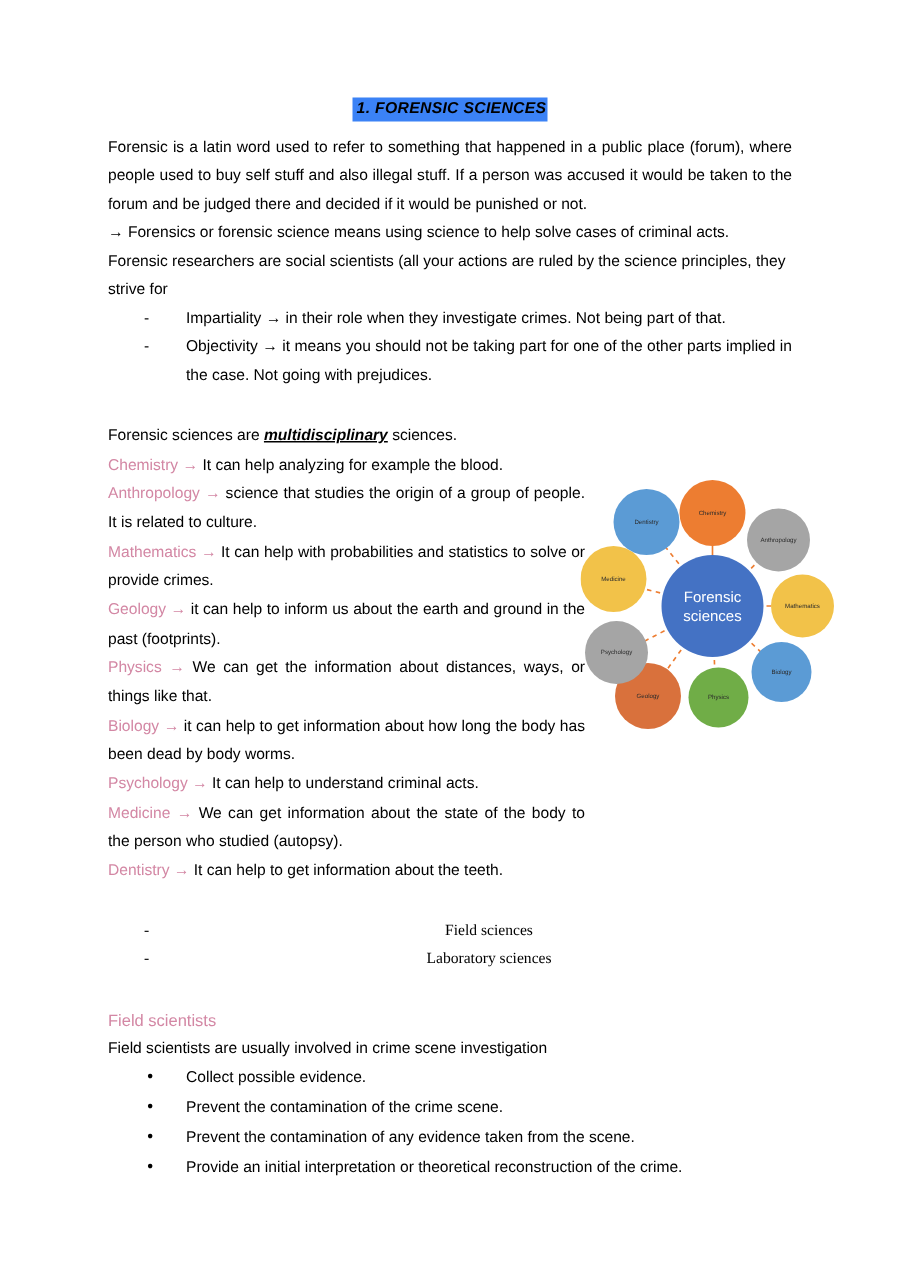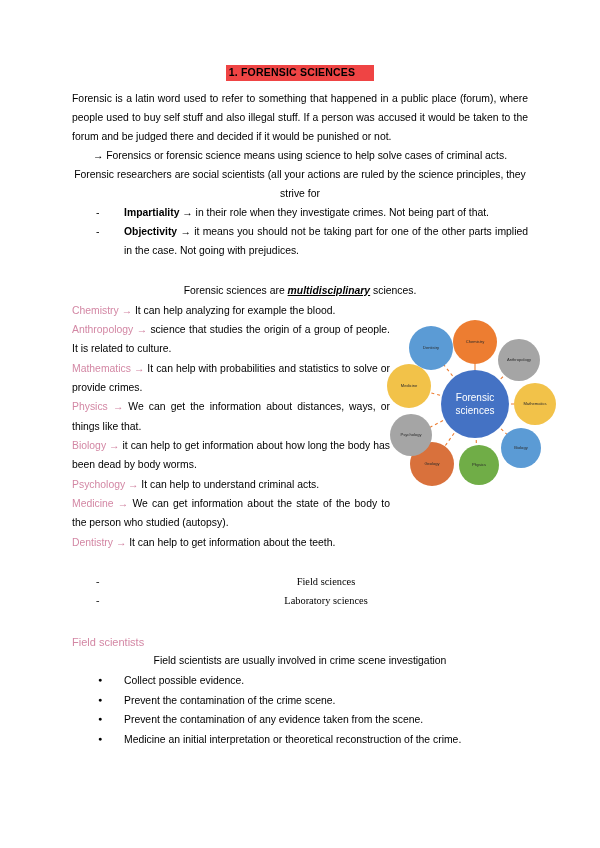--- a/index.html
+++ b/index.html
@@ -32,35 +32,36 @@
   
   .title-row {
     text-align: center;
     margin-bottom: 9px;
   }
   .doc-title {
     display: inline-block;
     font-size: 10.5px;
     font-weight: bold;
     letter-spacing: 0.2px;
-    background: #ef4444;
-    padding: 1px 19px 2px 3px;
+    background: #3b82f6;
+    padding: 1px 1px 2px 3px;
     line-height: 1.25;
+    font-style: italic;
   }
 
   
   p.para {
     margin: 0;
     font-size: 10.4px;
     line-height: 1.82;
     text-align: justify;
     text-justify: inter-word;
   }
   p.para.nojust {
-    text-align: center;
+    text-align: left;
   }
   .arrow {
     font-size: 10.4px;
   }
 
   
   ul.dash-list {
     list-style: none;
     margin: 0;
     padding: 0 0 0 24px;
@@ -76,21 +77,21 @@
     content: "-";
     position: absolute;
     left: 0;
     top: 0;
   }
   ul.dash-list.plain > li {
     text-align: center;
     font-family: Liberation Serif, serif;
   }
   .bold-term {
-    font-weight: bold;
+    font-weight: normal;
   }
 
   
   .disciplines {
     position: relative;
     width: 318px;
   }
   .disc-line {
     font-size: 10.4px;
     line-height: 1.86;
@@ -193,20 +194,21 @@
     </ul>
 
     <div class="spacer-lg"></div>
 
     <p class="para nojust"><span>Forensic sciences are </span><span class="underline-term">multidisciplinary</span><span> sciences.</span></p>
 
     <div class="disciplines">
       <p class="disc-line"><span class="disc-name">Chemistry</span> <span class="disc-name">→</span> <span>It can help analyzing for example the blood.</span></p>
       <p class="disc-line"><span class="disc-name">Anthropology</span> <span class="disc-name">→</span> <span>science that studies the origin of a group of people. It is related to culture.</span></p>
       <p class="disc-line"><span class="disc-name">Mathematics</span> <span class="disc-name">→</span> <span>It can help with probabilities and statistics to solve or provide crimes.</span></p>
+      <p class="disc-line"><span class="disc-name">Geology</span> <span class="disc-name">→</span> <span>it can help to inform us about the earth and ground in the past (footprints).</span></p>
       <p class="disc-line"><span class="disc-name">Physics</span> <span class="disc-name">→</span> <span>We can get the information about distances, ways, or things like that.</span></p>
       <p class="disc-line"><span class="disc-name">Biology</span> <span class="disc-name">→</span> <span>it can help to get information about how long the body has been dead by body worms.</span></p>
       <p class="disc-line"><span class="disc-name">Psychology</span> <span class="disc-name">→</span> <span>It can help to understand criminal acts.</span></p>
       <p class="disc-line"><span class="disc-name">Medicine</span> <span class="disc-name">→</span> <span>We can get information about the state of the body to the person who studied (autopsy).</span></p>
       <p class="disc-line"><span class="disc-name">Dentistry</span> <span class="disc-name">→</span> <span>It can help to get information about the teeth.</span></p>
     </div>
 
     <div class="spacer-lg"></div>
 
     <ul class="dash-list plain">
@@ -215,21 +217,21 @@
     </ul>
 
     <div class="spacer-lg"></div>
 
     <p class="pink-heading">Field scientists</p>
     <p class="para nojust">Field scientists are usually involved in crime scene investigation</p>
     <ul class="dot-list">
       <li><span>Collect possible evidence.</span></li>
       <li><span>Prevent the contamination of the crime scene.</span></li>
       <li><span>Prevent the contamination of any evidence taken from the scene.</span></li>
-      <li><span>Medicine an initial interpretation or theoretical reconstruction of the crime.</span></li>
+      <li><span>Provide an initial interpretation or theoretical reconstruction of the crime.</span></li>
     </ul>
 
   </div>
 
   <div class="diagram">
     <svg width="175" height="185" viewBox="0 0 175 185" xmlns="http://www.w3.org/2000/svg">
 
       <g stroke-width="1.1" fill="none">
         <line x1="88" y1="92" x2="88" y2="34" stroke="#ed7d31"></line>
         <line x1="88" y1="92" x2="129" y2="52" stroke="#ed7d31" stroke-dasharray="3,3"></line>

